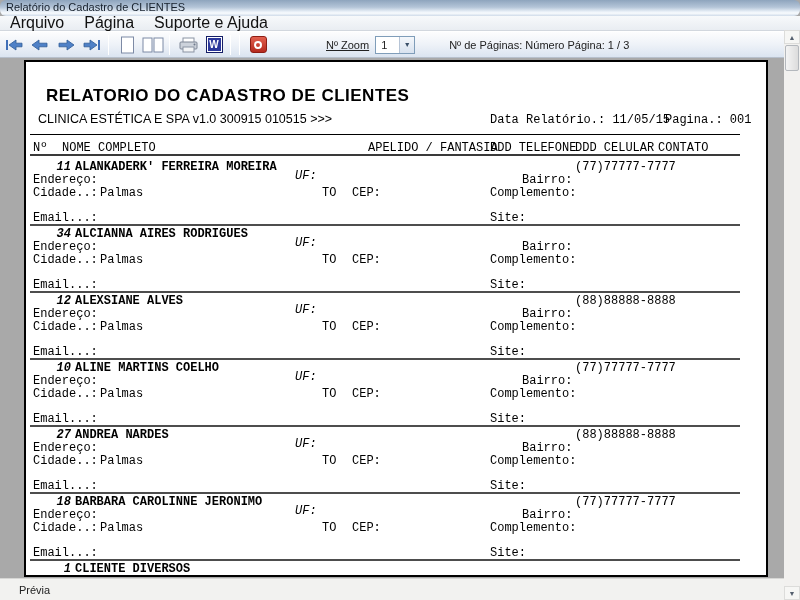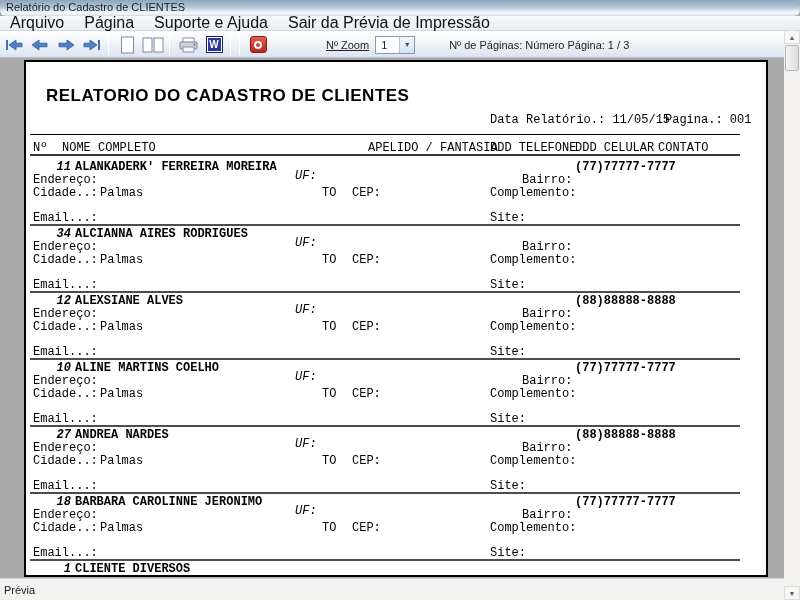--- a/index.html
+++ b/index.html
@@ -56,21 +56,21 @@
   .hline1 { position:absolute; left:4px; right:26px; top:72px; height:1px; background:#000; }
   .colhdr { position:absolute; top:79px; left:0; right:0; height:13px; }
   .colhdr span { position:absolute; top:0; }
   .hline2 { position:absolute; left:4px; right:26px; top:92px; height:2px; background:#3a3a3a; }
 
   .records { position:absolute; top:98px; left:0; right:0; }
   .record { position:relative; height:67px; }
   .record span { position:absolute; }
   .r-num { top:0; left:7px; width:38px; text-align:right; font-weight:bold;font-style:italic; }
   .r-name { top:0; left:49px; font-weight:bold; }
-  .r-cel { top:0; left:549px; font-weight:bold; }
+  .r-cel { top:0; left:549px; font-weight:normal; }
   .p-endereco { top:13px; left:7px; }
   .p-bairro { top:13px; left:496px; }
   .p-cidade { top:26px; left:7px; }
   .p-cidade-v { top:26px; left:74px; }
   .p-uf { top:9px; left:269px;font-style:italic; }
   .p-uf-v { top:26px; left:296px; }
   .p-cep { top:26px; left:326px; }
   .p-compl { top:26px; left:464px; }
   .p-email { top:51px; left:7px; }
   .p-site { top:51px; left:464px; }
@@ -80,36 +80,35 @@
   .vscroll { position:absolute; top:30px; right:0; width:16px; height:570px; background:#f2f1ef; }
   .sb-btn { position:absolute; left:0; width:16px; height:14px; background:#f6f6f4;
     border:1px solid #dcdcda; display:flex; align-items:center; justify-content:center;
     font-size:7px; color:#55606e; }
   .sb-up { top:0; }
   .sb-down { bottom:0; }
   .sb-thumb { position:absolute; left:1px; top:15px; width:14px; height:26px;
     background:linear-gradient(to right,#f4f4f4,#dcdcdc); border:1px solid #b4b8bd; border-radius:2px; }
   .statusbar { position:absolute; top:578px; left:0; width:784px; height:22px;
     background:#f2f2f0; border-top:1px solid #d7d7d5; font-size:11px; color:#222;
-    display:flex; align-items:center; padding-left:4px; }
+    display:flex; align-items:center; padding-left:19px; }
 </style>
 </head>
 <body>
 
 <div class="win">
 
   <div class="titlebar">
     <span>Relatório do Cadastro de CLIENTES</span>
   </div>
 
   <div class="menubar">
     <span class="menu-item">Arquivo</span>
     <span class="menu-item">Página</span>
     <span class="menu-item">Suporte e Ajuda</span>
-    <span class="menu-item">Sair da Prévia de Impressão</span>
   </div>
 
   <div class="toolbar">
     <span class="tbtn">
       <svg width="18" height="12" viewBox="0 0 18 12">
         <rect x="1" y="1" width="2" height="10" fill="#3f6fb8"></rect>
         <polygon points="4,6 11,1 11,4.2 17,4.2 17,7.8 11,7.8 11,11" fill="#4f81c7" stroke="#2d5a96" stroke-width="0.8"></polygon>
       </svg>
     </span>
     <span class="tbtn">
@@ -164,20 +163,21 @@
       <span class="val">1</span>
       <span class="dd">▼</span>
     </span>
     <span class="pages-info">Nº de Páginas: Número Página: 1 / 3</span>
   </div>
 
   <div class="preview">
     <div class="page">
       <div class="page-inner">
         <div class="rep-title">RELATORIO DO CADASTRO DE CLIENTES</div>
+        <div class="rep-subtitle">CLINICA ESTÉTICA E SPA v1.0 300915 010515 &gt;&gt;&gt;</div>
         <div class="rep-date">Data Relatório.: 11/05/15</div>
         <div class="rep-pagina">Pagina.: 001</div>
         <div class="hline1"></div>
         <div class="colhdr">
           <span style="left:7px">Nº</span>
           <span style="left:36px">NOME COMPLETO</span>
           <span style="left:342px">APELIDO / FANTASIA</span>
           <span style="left:464px">DDD TELEFONE</span>
           <span style="left:549px">DDD CELULAR</span>
           <span style="left:632px">CONTATO</span>

